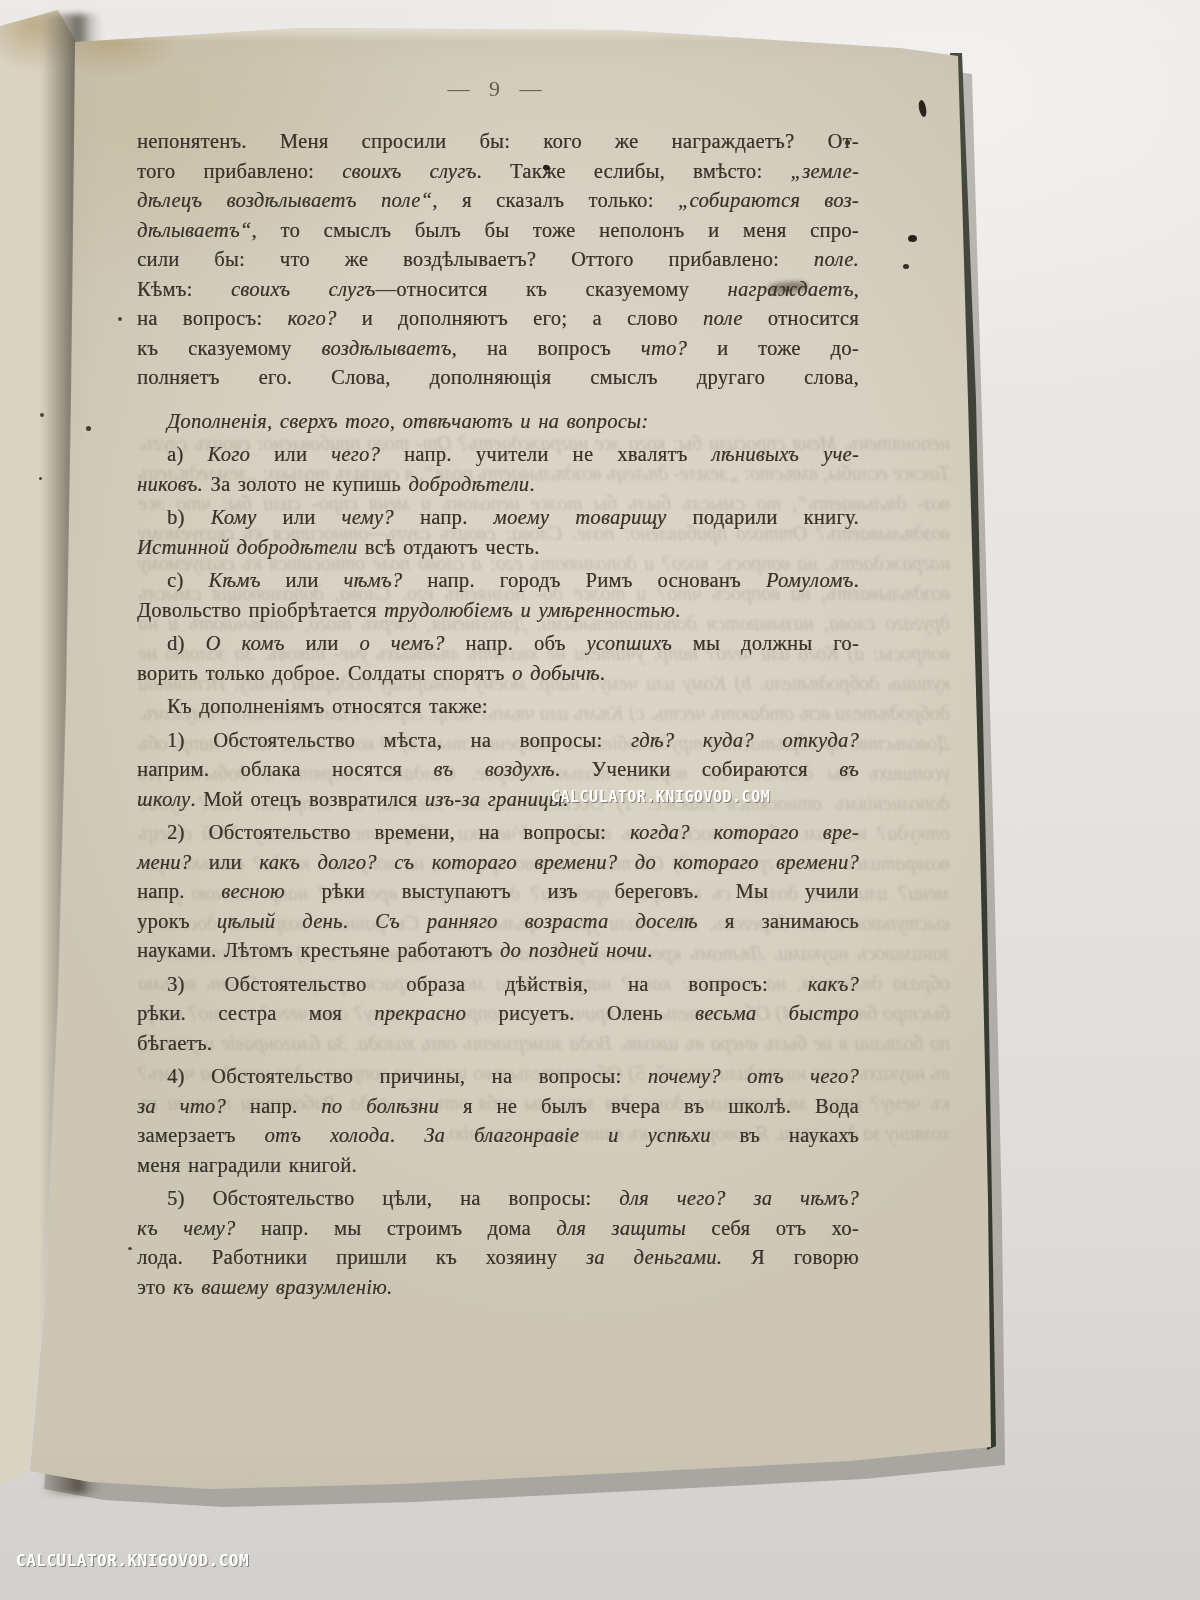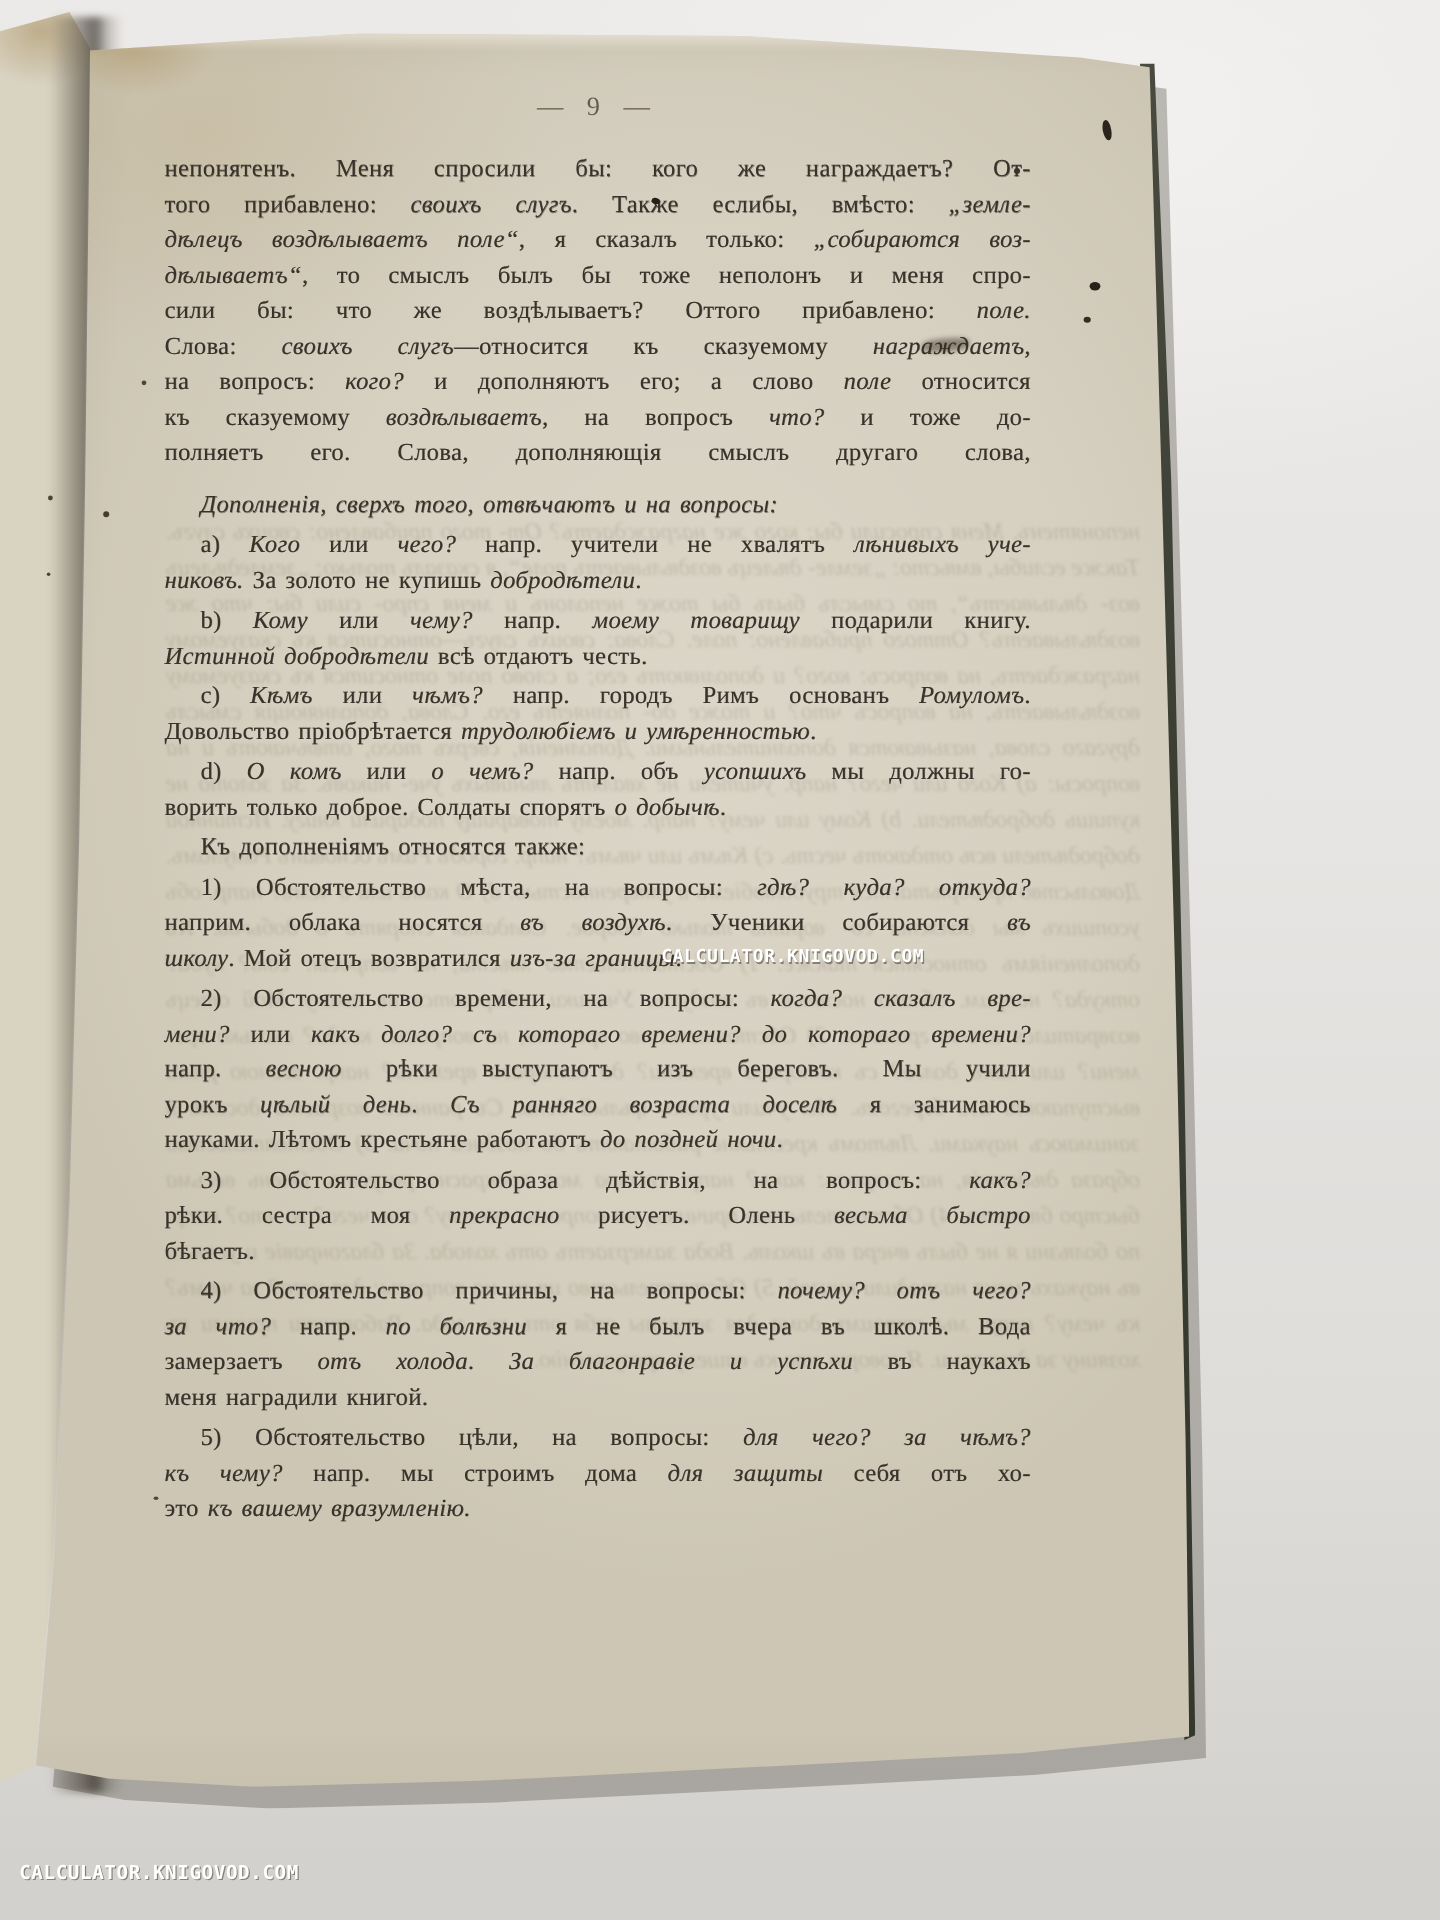--- a/index.html
+++ b/index.html
@@ -93,21 +93,21 @@
     <div class="top-sheen"></div>
     <div class="bleed">непонятенъ. Меня спросили бы: кого же награждаетъ? От- того прибавлено: своихъ слугъ. Также еслибы, вмѣсто: „земле- дѣлецъ воздѣлываетъ поле“, я сказалъ только: „земледѣлецъ воз- дѣлываетъ“, то смыслъ былъ бы тоже неполонъ и меня спро- сили бы: что же воздѣлываетъ? Оттого прибавлено: поле. Слова: своихъ слугъ—относится къ сказуемому награждаетъ, на вопросъ: кого? и дополняютъ его; а слово поле относится къ сказуемому воздѣлываетъ, на вопросъ что? и тоже до- полняетъ его. Слова, дополняющія смыслъ другаго слова, называются дополнительными. Дополненія, сверхъ того, отвѣчаютъ и на вопросы: а) Кого или чего? напр. учители не хвалятъ лѣнивыхъ уче- никовъ. За золото не купишь добродѣтели. b) Кому или чему? напр. моему товарищу подарили книгу. Истинной добродѣтели всѣ отдаютъ честь. c) Кѣмъ или чѣмъ? напр. городъ Римъ основанъ Ромуломъ. Довольство пріобрѣтается трудолюбіемъ и умѣренностью. d) О комъ или о чемъ? напр. объ усопшихъ мы должны го- ворить только доброе. Солдаты спорятъ о добычѣ. Къ дополненіямъ относятся также: 1) Обстоятельство мѣста, на вопросы: гдѣ? куда? откуда? наприм. облака носятся въ воздухѣ. Ученики собираются въ школу. Мой отецъ возвратился изъ-за границы. 2) Обстоятельство времени, на вопросы: когда? сколько вре- мени? или какъ долго? съ котораго времени? до котораго времени? напр. весною рѣки выступаютъ изъ береговъ. Мы учили урокъ цѣлый день. Съ ранняго возраста доселѣ я занимаюсь науками. Лѣтомъ крестьяне работаютъ до поздней ночи. 3) Обстоятельство образа дѣйствія, на вопросъ: какъ? напр. сестра моя прекрасно рисуетъ. Олень весьма быстро бѣгаетъ. 4) Обстоятельство причины, на вопросы: почему? отъ чего? за что? напр. по болѣзни я не былъ вчера въ школѣ. Вода замерзаетъ отъ холода. За благонравіе и успѣхи въ наукахъ меня наградили книгой. 5) Обстоятельство цѣли, на вопросы: для чего? за чѣмъ? къ чему? напр. мы строимъ дома для защиты себя отъ хо- лода. Работники пришли къ хозяину за деньгами. Я говорю это къ вашему вразумленію.</div>
     <div class="page-number">— 9 —</div>
     <div class="text-block">
         <div class="para">
           <div class="line"><span>непонятенъ. Меня спросили бы: кого же награждаетъ? От-</span></div>
           <div class="line"><span>того прибавлено: </span><span class="it">своихъ слугъ</span><span>. Также еслибы, вмѣсто: </span><span class="it">„земле-</span></div>
           <div class="line"><span class="it">дѣлецъ воздѣлываетъ поле“</span><span>, я сказалъ только: </span><span class="it">„собираются воз-</span></div>
           <div class="line"><span class="it">дѣлываетъ“</span><span>, то смыслъ былъ бы тоже неполонъ и меня спро-</span></div>
           <div class="line"><span>сили бы: что же воздѣлываетъ? Оттого прибавлено: </span><span class="it">поле.</span></div>
-          <div class="line"><span>Слова: </span><span class="it">своихъ слугъ</span><span>—относится къ сказуемому </span><span class="it">награждаетъ,</span></div>
+          <div class="line"><span>Кѣмъ: </span><span class="it">своихъ слугъ</span><span>—относится къ сказуемому </span><span class="it">награждаетъ,</span></div>
           <div class="line"><span>на вопросъ: </span><span class="it">кого?</span><span> и дополняютъ его; а слово </span><span class="it">поле</span><span> относится</span></div>
           <div class="line"><span>къ сказуемому </span><span class="it">воздѣлываетъ</span><span>, на вопросъ </span><span class="it">что?</span><span> и тоже до-</span></div>
           <div class="line"><span>полняетъ его. Слова, дополняющія смыслъ другаго слова,</span></div>
         </div>
         <div class="para gap-l">
           <div class="line last indent"><span>Дополненія, сверхъ того, отвѣчаютъ и на вопросы:</span></div>
         </div>
         <div class="para gap-s">
           <div class="line indent"><span>а) </span><span class="it">Кого</span><span> или </span><span class="it">чего?</span><span> напр. учители не хвалятъ </span><span class="it">лѣнивыхъ уче-</span></div>
           <div class="line last"><span class="it">никовъ.</span><span> За золото не купишь </span><span class="it">добродѣтели</span><span>.</span></div>
@@ -126,40 +126,41 @@
         </div>
         <div class="para gap-s">
           <div class="line last indent"><span>Къ дополненіямъ относятся также:</span></div>
         </div>
         <div class="para gap-s">
           <div class="line indent"><span>1) Обстоятельство мѣста, на вопросы: </span><span class="it">гдѣ? куда? откуда?</span></div>
           <div class="line"><span>наприм. облака носятся </span><span class="it">въ воздухѣ</span><span>. Ученики собираются </span><span class="it">въ</span></div>
           <div class="line last"><span class="it">школу</span><span>. Мой отецъ возвратился </span><span class="it">изъ-за границы</span><span>.</span></div>
         </div>
         <div class="para gap-s">
-          <div class="line indent"><span>2) Обстоятельство времени, на вопросы: </span><span class="it">когда? сказалъ вре-</span></div>
+          <div class="line indent"><span>2) Обстоятельство времени, на вопросы: </span><span class="it">когда? котораго вре-</span></div>
           <div class="line"><span class="it">мени?</span><span> или </span><span class="it">какъ долго? съ котораго времени? до котораго времени?</span></div>
           <div class="line"><span>напр. </span><span class="it">весною</span><span> рѣки выступаютъ изъ береговъ. Мы учили</span></div>
           <div class="line"><span>урокъ </span><span class="it">цѣлый день</span><span>. </span><span class="it">Съ ранняго возраста доселѣ</span><span> я занимаюсь</span></div>
           <div class="line last"><span>науками. Лѣтомъ крестьяне работаютъ </span><span class="it">до поздней ночи</span><span>.</span></div>
         </div>
         <div class="para gap-s">
           <div class="line indent"><span>3) Обстоятельство образа дѣйствія, на вопросъ: </span><span class="it">какъ?</span></div>
           <div class="line"><span>рѣки. сестра моя </span><span class="it">прекрасно</span><span> рисуетъ. Олень </span><span class="it">весьма быстро</span></div>
           <div class="line last"><span>бѣгаетъ.</span></div>
         </div>
         <div class="para gap-s">
           <div class="line indent"><span>4) Обстоятельство причины, на вопросы: </span><span class="it">почему? отъ чего?</span></div>
           <div class="line"><span class="it">за что?</span><span> напр. </span><span class="it">по болѣзни</span><span> я не былъ вчера въ школѣ. Вода</span></div>
           <div class="line"><span>замерзаетъ </span><span class="it">отъ холода</span><span>. </span><span class="it">За благонравіе и успѣхи</span><span> въ наукахъ</span></div>
           <div class="line last"><span>меня наградили книгой.</span></div>
         </div>
         <div class="para gap-s">
           <div class="line indent"><span>5) Обстоятельство цѣли, на вопросы: </span><span class="it">для чего? за чѣмъ?</span></div>
           <div class="line"><span class="it">къ чему?</span><span> напр. мы строимъ дома </span><span class="it">для защиты</span><span> себя отъ хо-</span></div>
+          <div class="line"><span>лода. Работники пришли къ хозяину </span><span class="it">за деньгами.</span><span> Я говорю</span></div>
           <div class="line last"><span>это </span><span class="it">къ вашему вразумленію.</span></div>
         </div>
       </div>
     <div class="speck s1"></div>
     <div class="speck s2"></div>
     <div class="speck s3"></div>
     <div class="speck s4"></div>
     <div class="speck s5"></div>
     <div class="speck s6"></div>
     <div class="speck s10"></div>

